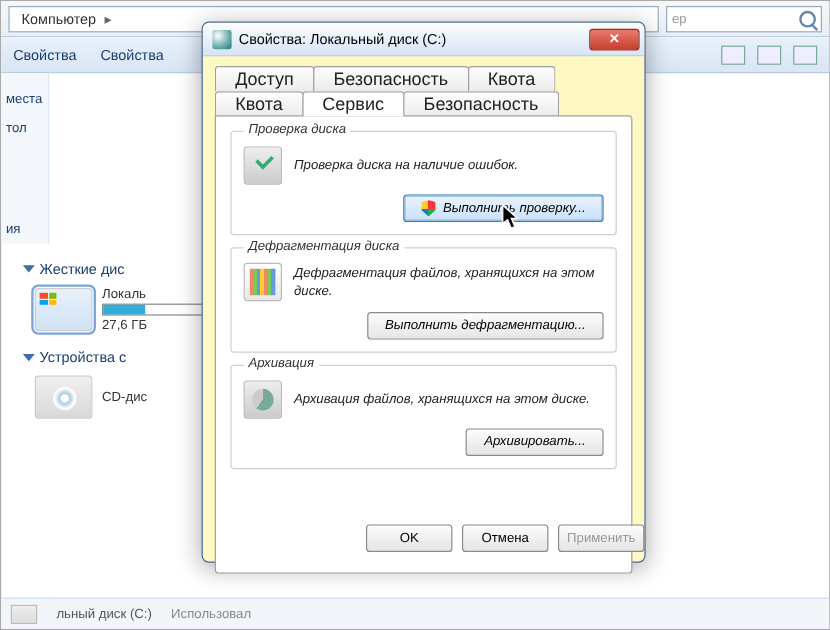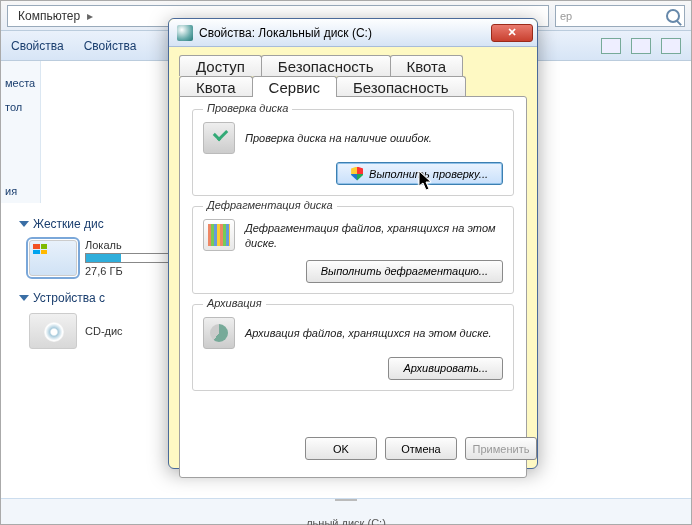--- a/index.html
+++ b/index.html
@@ -29,21 +29,21 @@
 .drive-icon { width: 48px; height: 36px; border: 1px solid #ccc; border-radius: 3px; background: linear-gradient(#f0f0f0,#d8d8d8); position: relative; }
 .drive-icon.selected { outline: 2px solid #7aa7d9; outline-offset: 1px; background: linear-gradient(#e8f1fb,#d0e2f5); }
 .drive-icon .win-flag { position: absolute; left: 3px; top: 3px; width: 14px; height: 10px; display: grid; grid-template-columns: 1fr 1fr; grid-template-rows: 1fr 1fr; gap: 1px; }
 .drive-icon .win-flag span:nth-child(1){background:#f25022}.drive-icon .win-flag span:nth-child(2){background:#7fba00}.drive-icon .win-flag span:nth-child(3){background:#00a4ef}.drive-icon .win-flag span:nth-child(4){background:#ffb900}
 .cd-icon { width: 48px; height: 36px; border: 1px solid #ccc; border-radius: 3px; background: linear-gradient(#f0f0f0,#d8d8d8); position: relative; }
 .cd-icon::after { content:""; position:absolute; left:14px; top:8px; width:20px; height:20px; border-radius:50%; background: radial-gradient(circle,#fff 20%,#acd 30%,#fff 60%,#ccc 100%); }
 .drive-meta { display: flex; flex-direction: column; font-size: 11px; color: #333; }
 .drive-meta .bar { width: 90px; height: 10px; border: 1px solid #888; background: #fff; margin: 2px 0; position: relative; }
 .drive-meta .bar .fill { position: absolute; left: 0; top: 0; bottom: 0; width: 40%; background: #2faedb; }
 
-.status-bar { position: absolute; bottom: 0; left: 0; right: 0; height: 26px; border-top: 1px solid #cde; background: #f2f6fb; display: flex; align-items: center; padding: 0 8px; font-size: 11px; color: #555; gap: 16px; flex-direction: column; }
+.status-bar { position: absolute; bottom: 0; left: 0; right: 0; height: 26px; border-top: 1px solid #cde; background: #f2f6fb; display: flex; align-items: center; padding: 0 8px; font-size: 11px; color: #555; gap: 16px; }
 .status-bar .mini-drive { width: 22px; height: 16px; border:1px solid #bbb; background: linear-gradient(#eee,#ddd); }
 
 
 .dialog { position: absolute; left: 168px; top: 18px; width: 370px; height: 451px; background: #fef9c3; border: 1px solid #4a6a9a; border-radius: 6px; box-shadow: 0 4px 20px rgba(0,0,0,0.35); }
 .dlg-title { height: 28px; background: linear-gradient(#fdfeff,#d6e4f5); border-bottom: 1px solid #a8bcd8; border-radius: 6px 6px 0 0; display: flex; align-items: center; padding: 0 4px 0 8px; }
 .dlg-title .appicon { width: 16px; height: 16px; background: radial-gradient(circle at 30% 30%, #fff, #6aa 60%, #277); border-radius: 2px; margin-right: 6px; }
 .dlg-title .txt { flex: 1; font-size: 12px; color: #000; }
 .dlg-title .close { width: 42px; height: 18px; background: linear-gradient(#e97a6e,#c8402f); border: 1px solid #9a2a1a; border-radius: 3px; display:flex; align-items:center; justify-content:center; color:#fff; font-weight:bold; font-size:11px; }
 
 .tabs-wrap { padding: 8px 10px 0 10px; }

